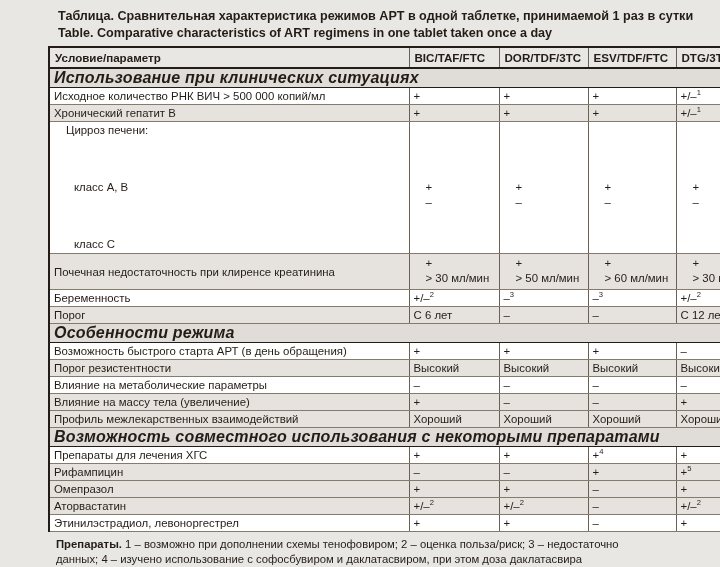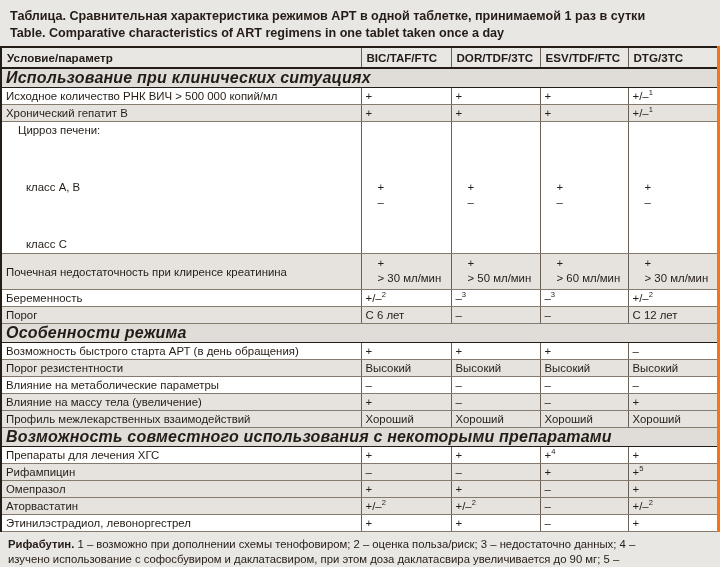--- a/index.html
+++ b/index.html
@@ -8,20 +8,21 @@
     background:#e9e7e3;
     font-family:"Liberation Sans","DejaVu Sans",sans-serif;
     color:#2b221c;
     overflow:hidden;
   }
   .page{
     width:644px;height:567px;
     box-sizing:border-box;
     display:flex;flex-direction:column;
     background:#e9e7e3;
+    padding-left:48px;
   }
 
   
   .title-block{
     padding:8px 10px 4px 10px;
     background:#e9e7e3;
   }
   .title-line{
     font-size:12.6px;
     font-weight:bold;
@@ -298,16 +299,16 @@
         <td class="c-label">Этинилэстрадиол, левоноргестрел</td>
         <td class="c-val">+</td>
         <td class="c-val">+</td>
         <td class="c-val">–</td>
         <td class="c-val">+</td>
       </tr>
     </tbody>
   </table>
 
   <div class="note">
-    <b>Рифабутин.</b><span> 1 – возможно при дополнении схемы тенофовиром; 2 – оценка польза/риск; 3 – недостаточно данных; 4 – изучено использование с софосбувиром и даклатасвиром, при этом доза даклатасвира увеличивается до 90 мг; 5 – долутегравир назначается 2 раза в сутки; 6 – концентрация аторвостатина может быть снижена.</span>
+    <b>Препараты.</b><span> 1 – возможно при дополнении схемы тенофовиром; 2 – оценка польза/риск; 3 – недостаточно данных; 4 – изучено использование с софосбувиром и даклатасвиром, при этом доза даклатасвира увеличивается до 90 мг; 5 – долутегравир назначается 2 раза в сутки; 6 – концентрация аторвостатина может быть снижена.</span>
   </div>
 
 </div>
 
 </body></html>

